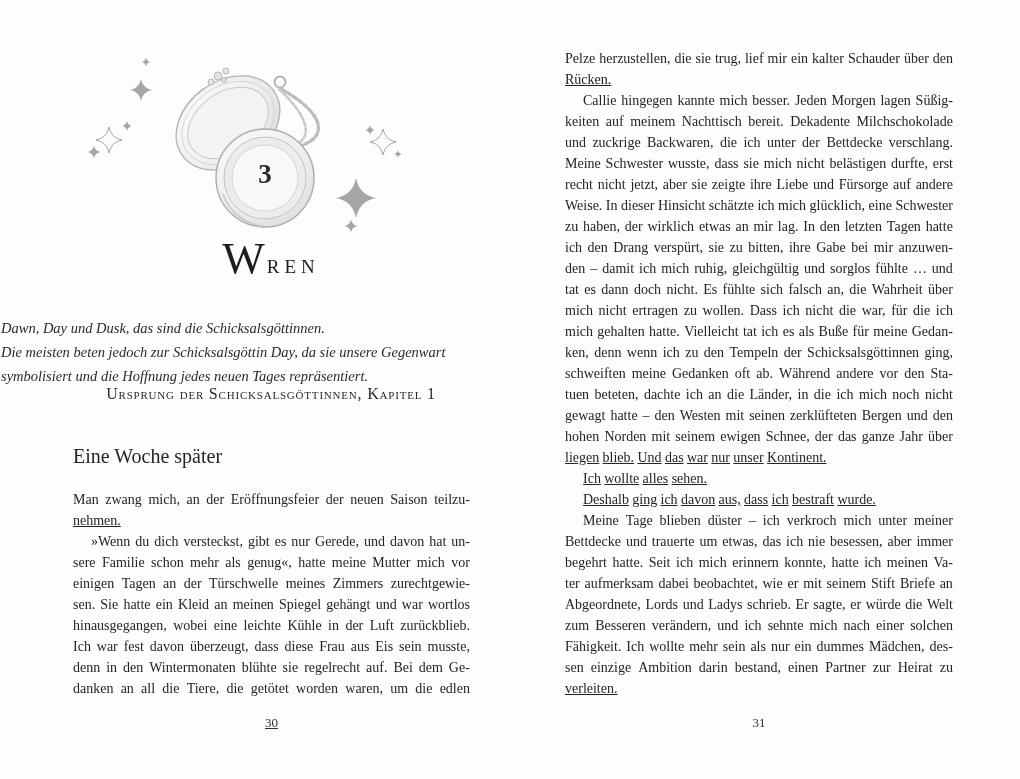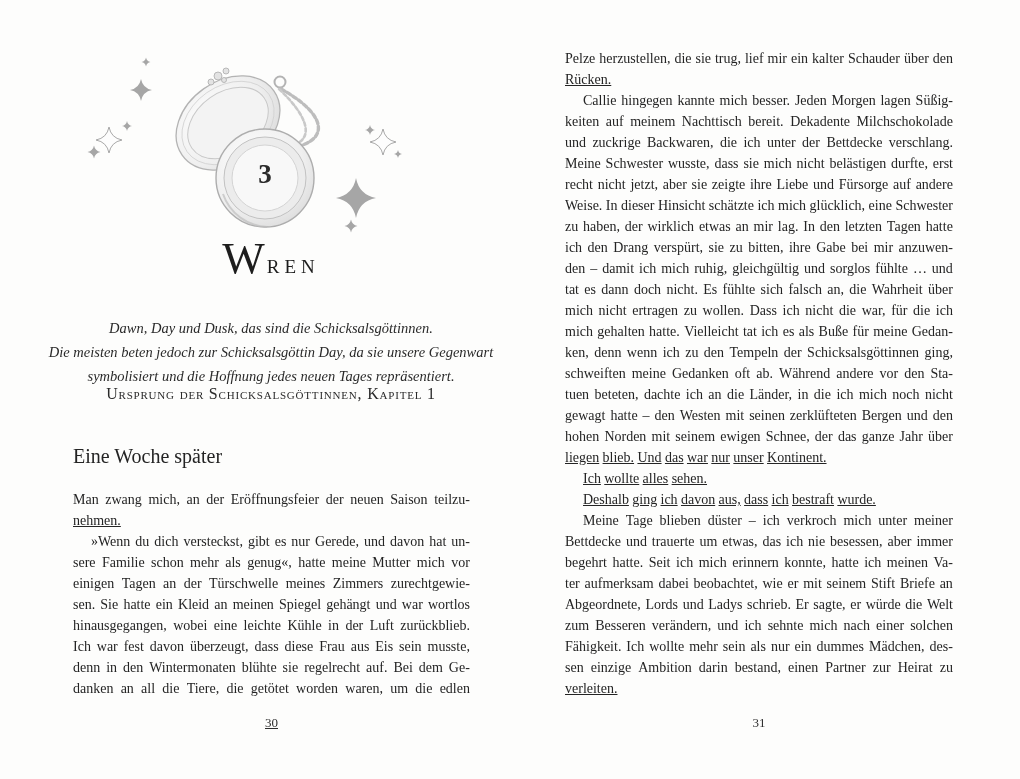--- a/index.html
+++ b/index.html
@@ -38,21 +38,21 @@
   #chapter-title{
     position:absolute;left:1px;top:236px;width:540px;
     text-align:center;color:#1d1d1d;
   }
   #chapter-title .t-init{font-size:45px;line-height:45px;}
   #chapter-title .t-rest{font-size:19px;letter-spacing:5px;margin-left:2px;text-transform:uppercase;}
   #epigraph{
     position:absolute;left:1px;top:316px;width:540px;
     font-style:italic;font-size:14.5px;color:#2a2a2a;
   }
-  .epigraph-line{text-align:center;line-height:24px;white-space:nowrap;}
+  .epigraph-line{text-align:left;line-height:24px;white-space:nowrap;}
   #epigraph-source{
     position:absolute;left:1px;top:385px;width:540px;
     text-align:center;font-variant:small-caps;font-size:16px;
     letter-spacing:.8px;color:#2a2a2a;white-space:nowrap;
   }
   #scene-marker{
     position:absolute;left:73px;top:446px;
     font-size:20px;line-height:21px;
   }
   #left-body{left:73px;top:489px;width:397px;}

